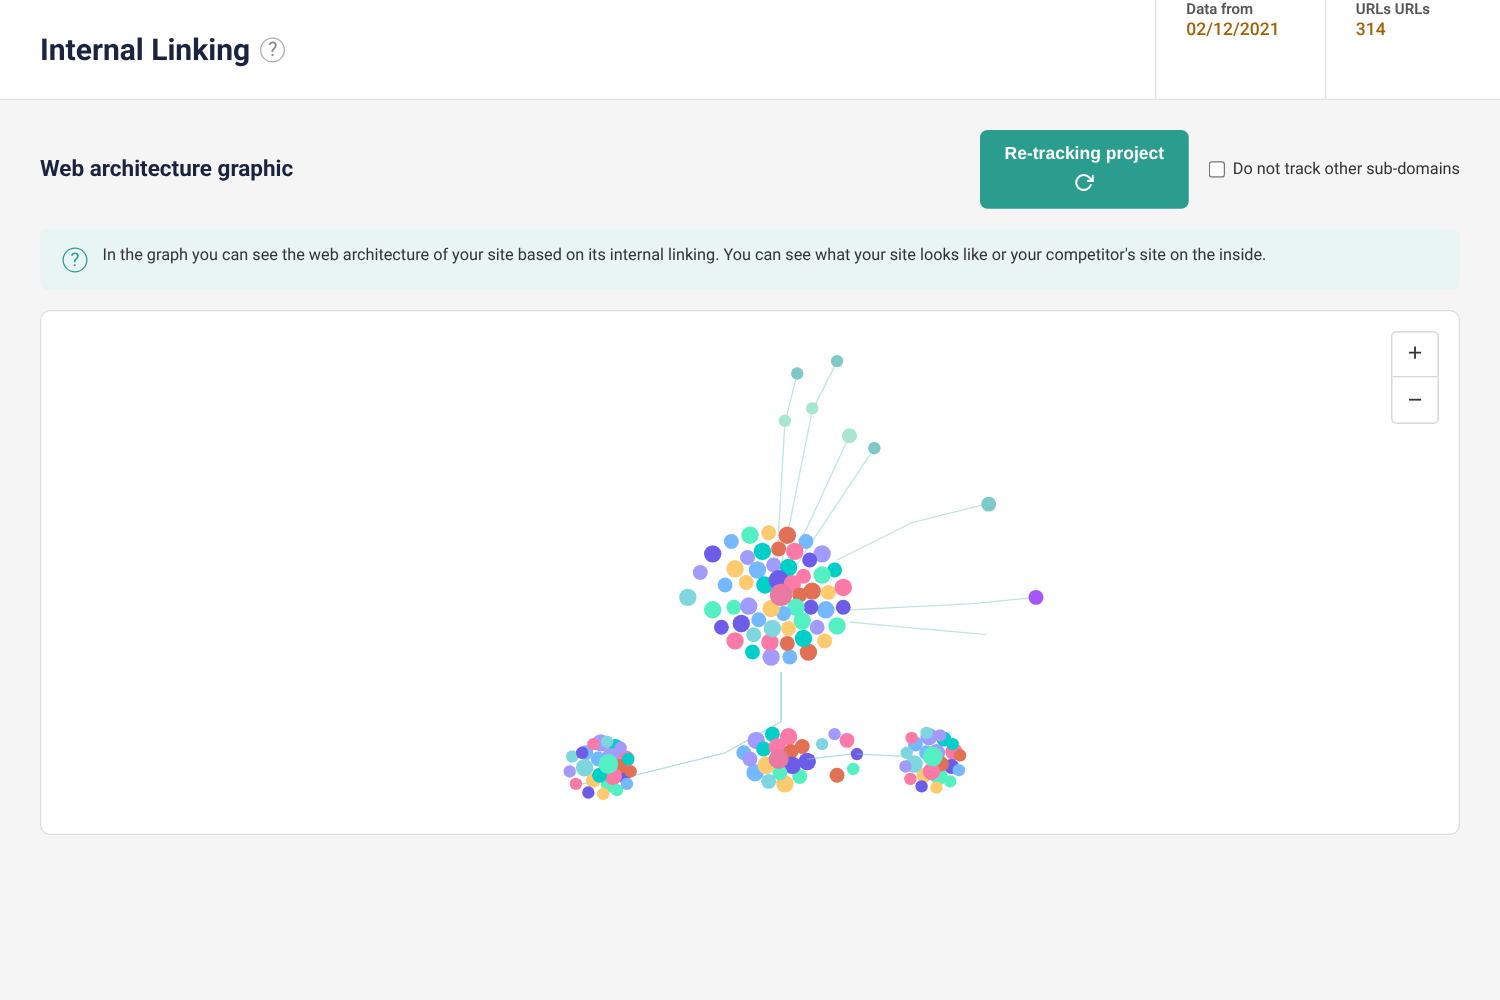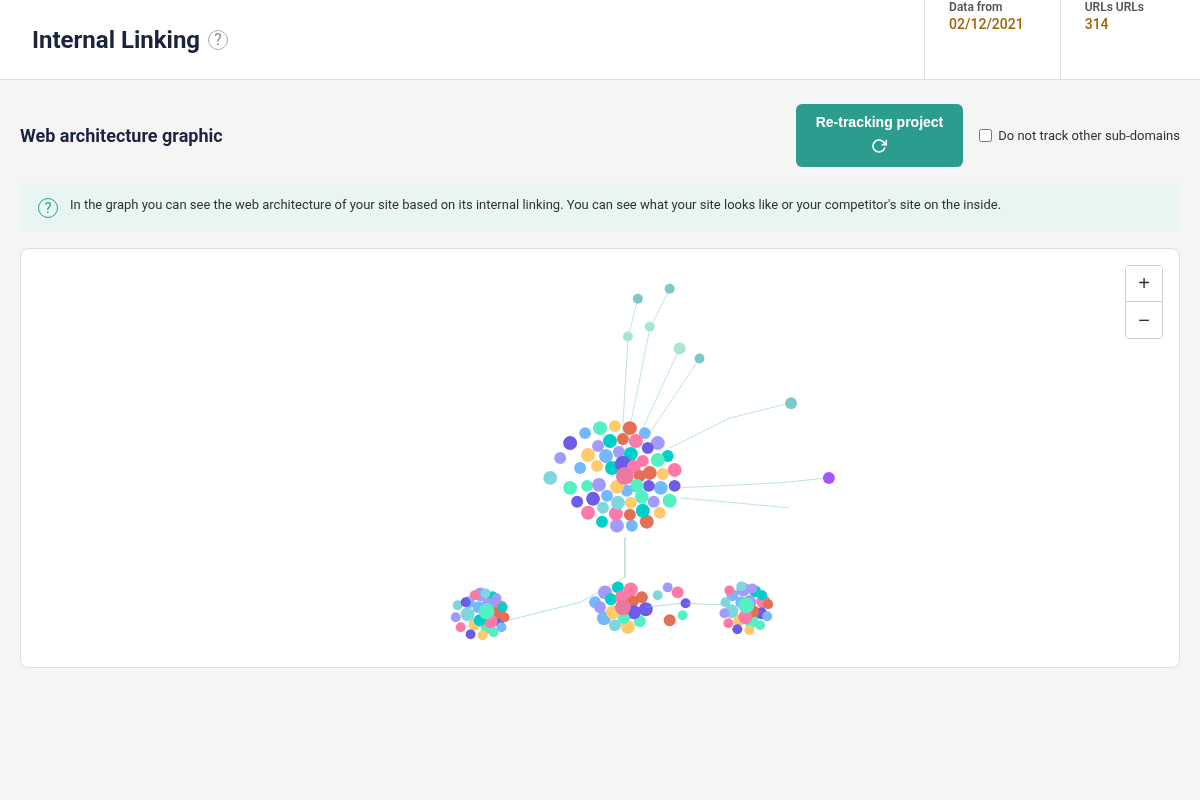--- a/index.html
+++ b/index.html
@@ -55,21 +55,21 @@
     .stat-value {
       font-size: 14px;
       color: #a16207;
       font-weight: 500;
     }
     .stat-value.accent {
       color: #2a9d8f;
       font-weight: 700;
     }
     .main-content {
-      padding: 24px 20px;
+      padding: 24px 32px;
     }
     .section-header {
       display: flex;
       align-items: center;
       justify-content: space-between;
       margin-bottom: 16px;
     }
     .section-title {
       font-size: 18px;
       font-weight: 700;

